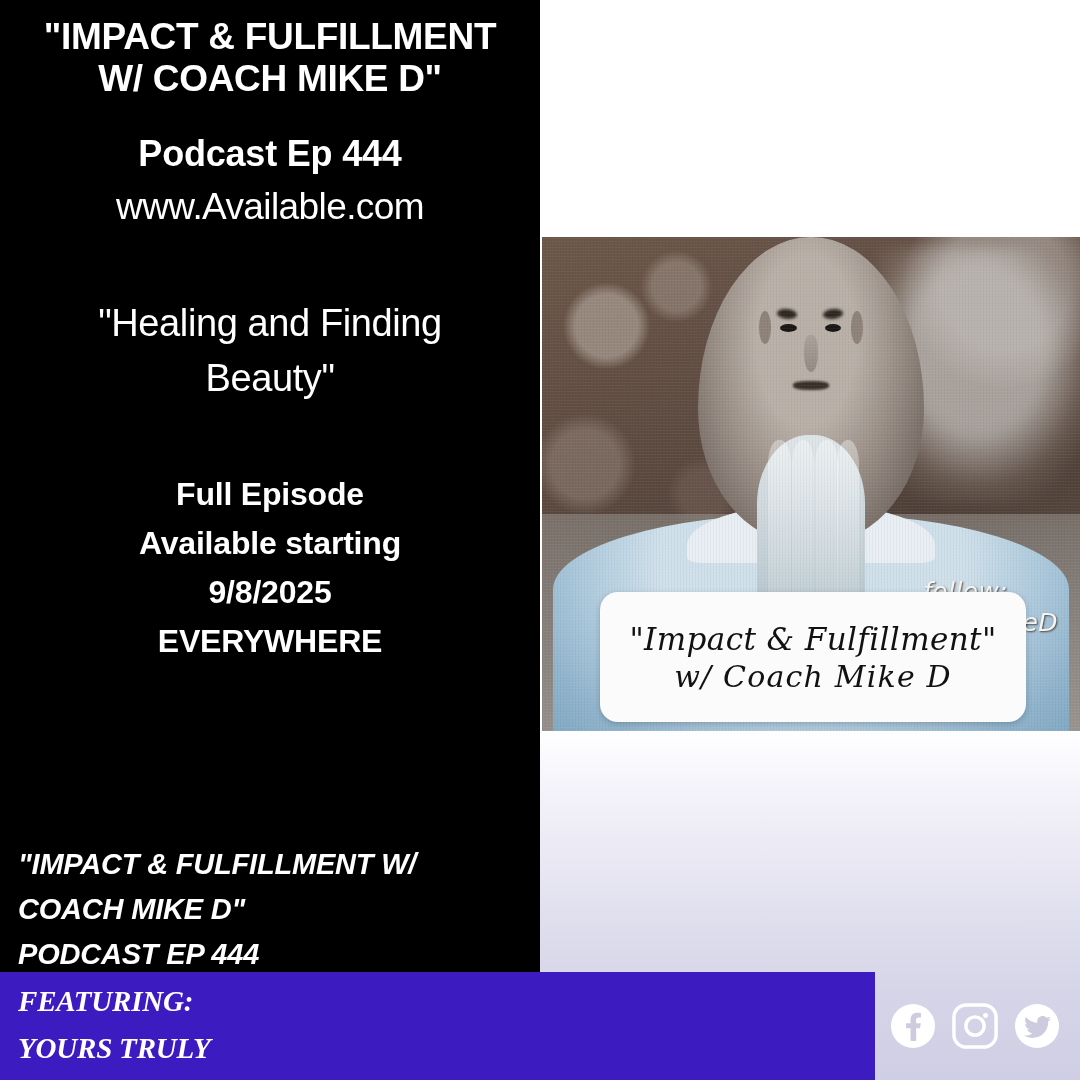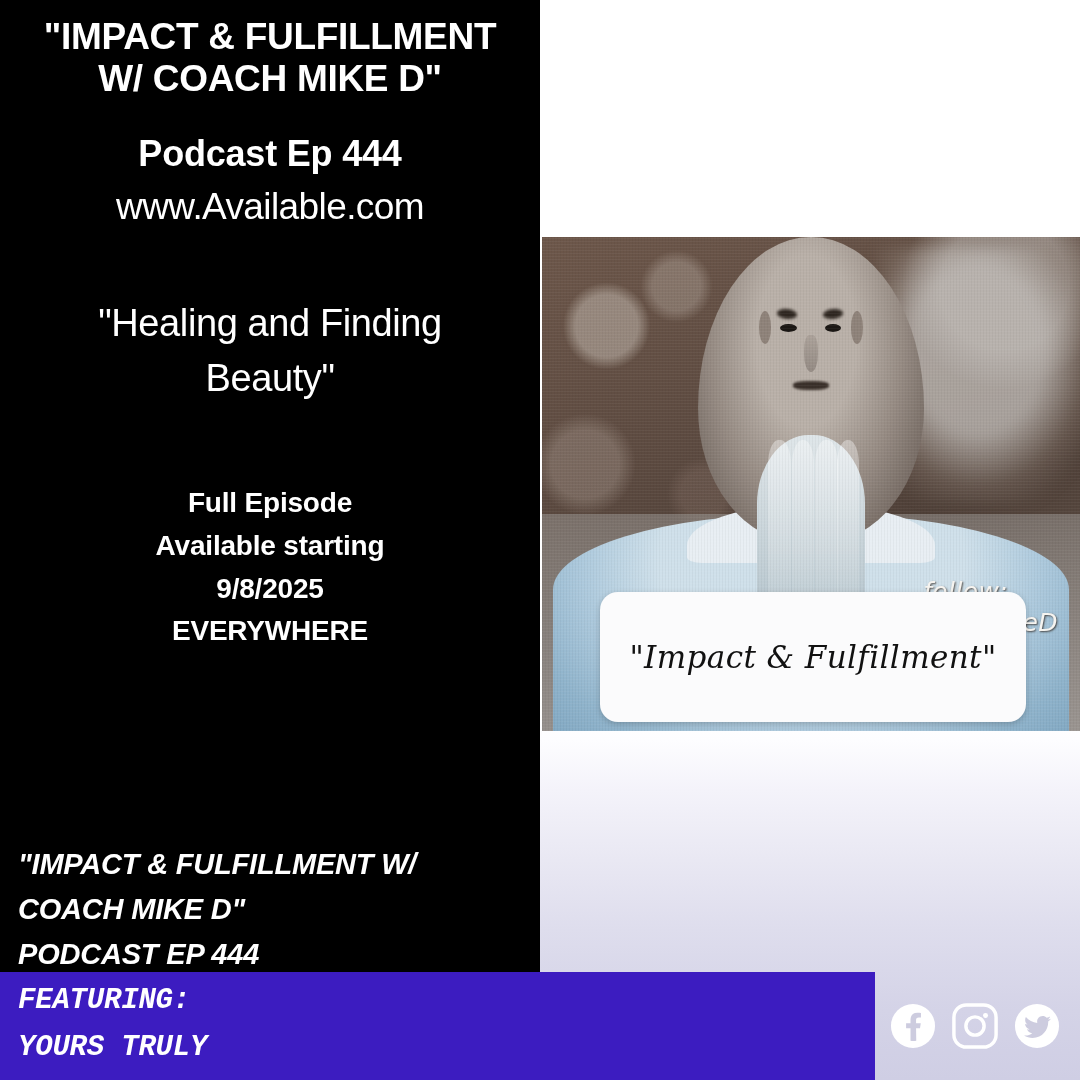--- a/index.html
+++ b/index.html
@@ -265,22 +265,22 @@
   }
   .episode-title {
     top: 296px;
     font-size: 38px;
     font-weight: 400;
     line-height: 1.45;
     white-space: pre-line;
     letter-spacing: -0.4px;
   }
   .avail-block {
-    top: 482px;
-    font-size: 28px;
+    top: 470px;
+    font-size: 32px;
     font-weight: 700;
     line-height: 1.53;
     white-space: pre-line;
     letter-spacing: -0.2px;
   }
   .footer-block {
     top: 842px;
     left: 18px;
     width: 510px;
     text-align: left;
@@ -301,21 +301,21 @@
     height: 108px;
     background: #3c1cc0;
   }
   .featuring-block {
     position: absolute;
     left: 18px;
     top: 978px;
     width: 560px;
     color: #ffffff;
     text-align: left;
-    font-family: Liberation Mono, monospace;
+    font-family: Liberation Serif, serif;
     font-size: 29px;
     font-weight: 700;
     font-style: italic;
     line-height: 1.62;
     white-space: pre-line;
     letter-spacing: -0.2px;
   }
 
   
   .socials {
@@ -363,20 +363,21 @@
 
     <div class="photo-grain"></div>
 
     <div class="follow-text">follow:
 @CoachMikeD</div>
 
   </div>
 
   <div class="title-card">
     <div class="line1">"Impact &amp; Fulfillment"</div>
+    <div class="line2">w/ Coach Mike D</div>
   </div>
 
   <div class="left-panel">
     <div class="lp-text show-title">"IMPACT &amp; FULFILLMENT
 W/ COACH MIKE D"</div>
     <div class="lp-text ep-line">Podcast Ep 444</div>
     <div class="lp-text site-line">www.Available.com</div>
     <div class="lp-text episode-title">"Healing and Finding
 Beauty"</div>
     <div class="lp-text avail-block">Full Episode

